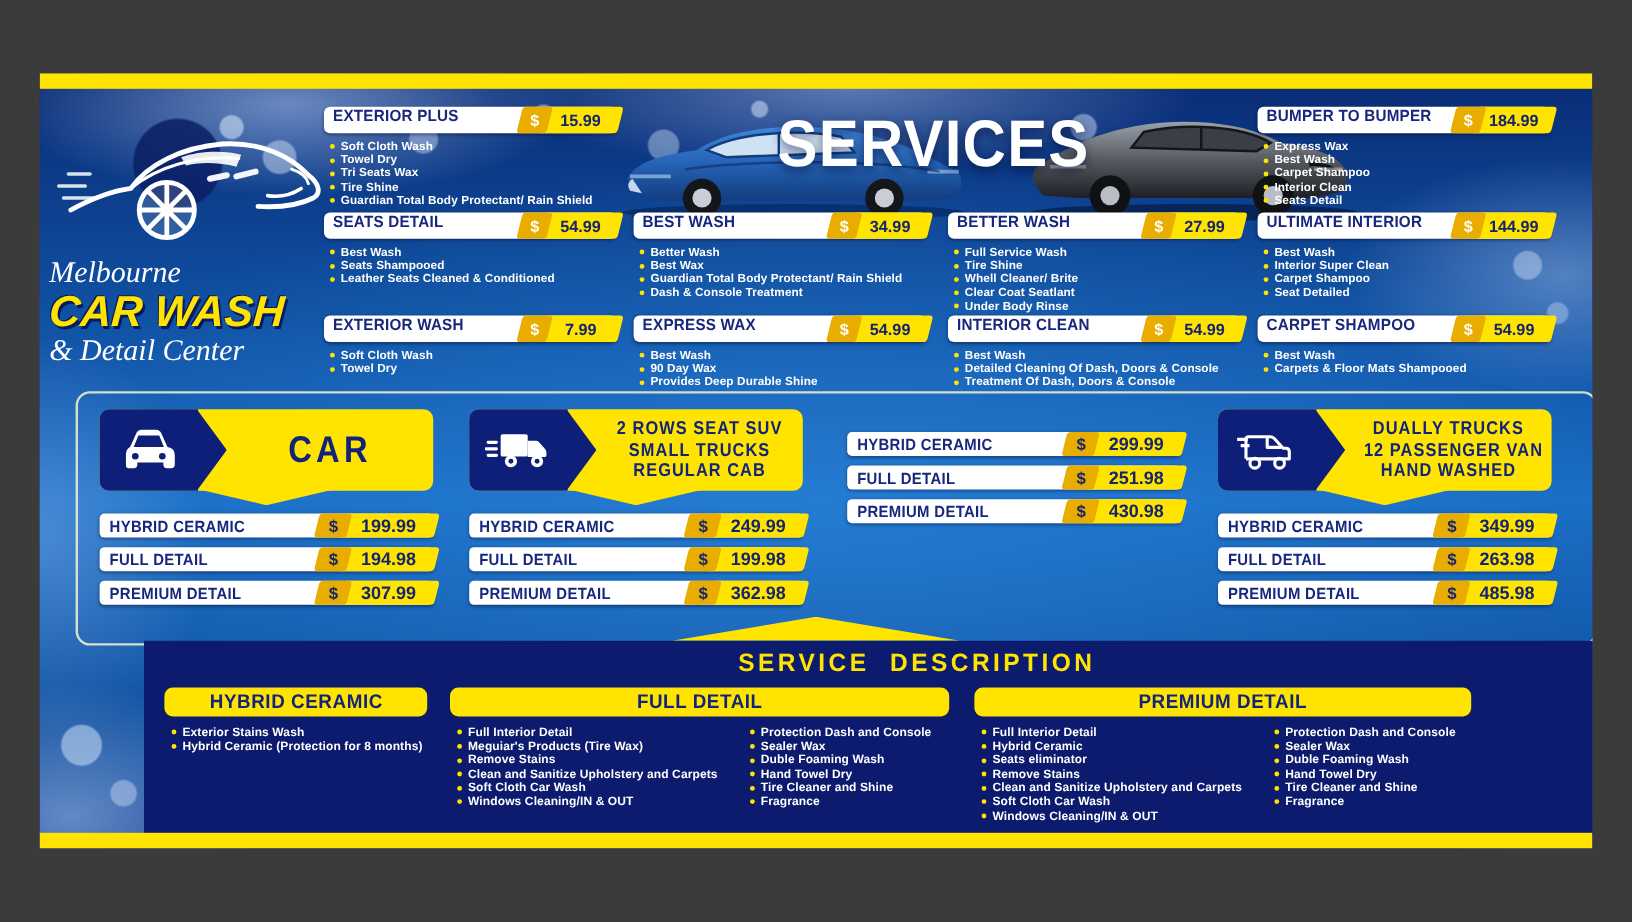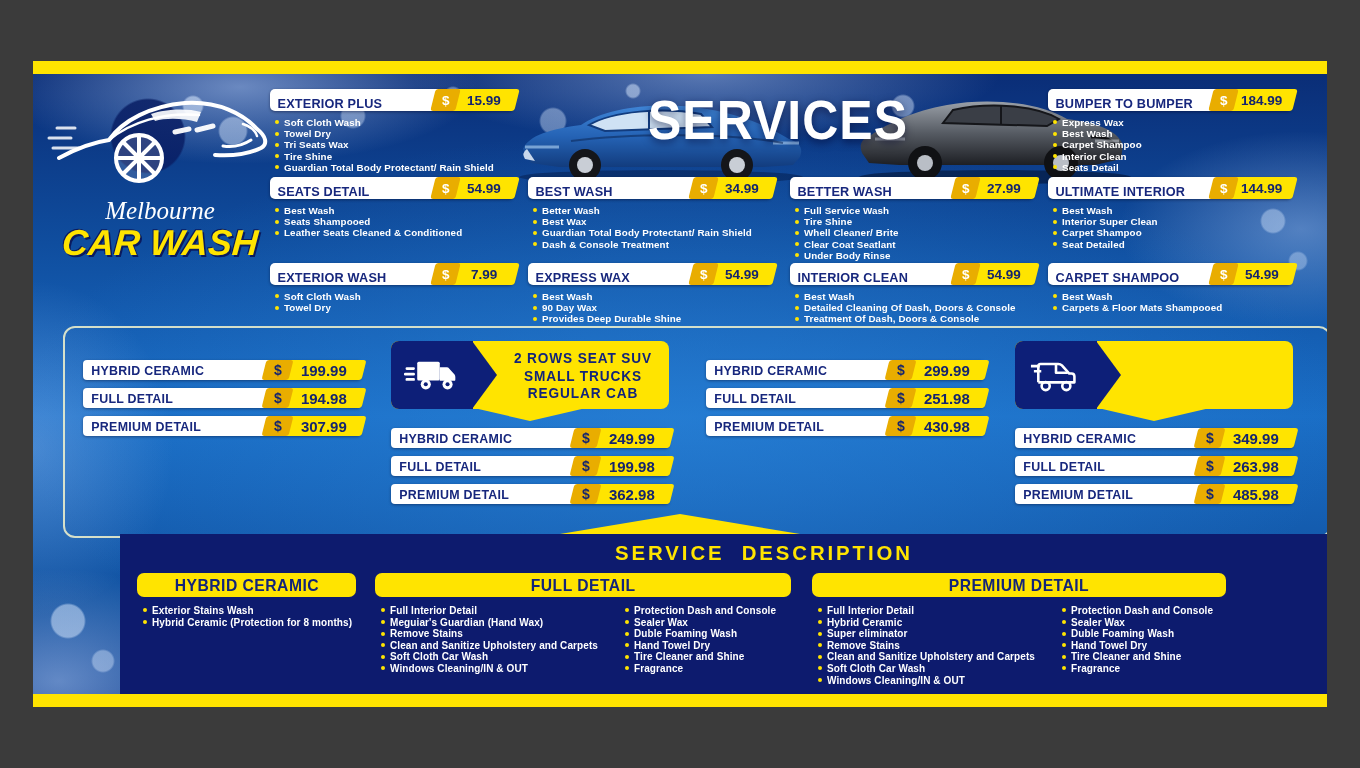--- a/index.html
+++ b/index.html
@@ -38,38 +38,38 @@
       radial-gradient(ellipse 420px 100px at 52% 2%, rgba(185,210,250,.45), transparent 70%),
       radial-gradient(ellipse 260px 140px at 98% 26%, rgba(185,210,250,.4), transparent 70%),
       radial-gradient(ellipse 200px 240px at 0% 60%, rgba(160,195,245,.35), transparent 70%),
       radial-gradient(ellipse 260px 160px at 2% 96%, rgba(185,210,250,.5), transparent 70%),
       radial-gradient(ellipse 240px 150px at 100% 92%, rgba(185,210,250,.45), transparent 70%);
   }
   .bar-top,.bar-bottom{position:absolute;left:0;width:100%;height:13px;background:#ffe400;z-index:4}
   .bar-top{top:0}.bar-bottom{bottom:0}
 
   
-  .logo{position:absolute;left:8px;top:1px;width:238px;z-index:2;text-align:center}
+  .logo{position:absolute;left:8px;top:18px;width:238px;z-index:2;text-align:left}
   .logo svg{display:block;margin:0 auto}
   .logo-city{font-family:"Liberation Serif",serif;font-style:italic;font-size:25px;color:#fff;line-height:26px;margin-top:-6px}
   .logo-name{font-size:36px;font-weight:bold;font-style:italic;color:#ffe400;
     text-shadow:2px 2px 0 #0a1a5e, -1px -1px 0 #0a1a5e;letter-spacing:0;line-height:38px;transform:skewX(-4deg)}
   .logo-tag{font-family:"Liberation Serif",serif;font-style:italic;font-size:25px;color:#fff;line-height:27px}
 
   
   .services-title{position:absolute;left:575px;top:34px;width:340px;z-index:3;text-align:center;
     font-size:49px;font-weight:bold;color:#fff;line-height:50px;letter-spacing:1px;
     text-shadow:0 3px 8px rgba(0,0,40,.55);transform:scale(1.02,1.12)}
   .car-img{position:absolute;z-index:2}
   #car-blue{left:478px;top:24px}
   #car-gray{left:822px;top:18px}
 
   
   .svc{position:absolute;width:244px;z-index:2}
-  .svc-head{position:relative;display:flex;align-items:flex-end;height:22px;background:#fff;
+  .svc-head{position:relative;display:flex;align-items:flex-start;height:22px;background:#fff;
     border-radius:5px;box-shadow:0 1px 3px rgba(0,0,30,.45)}
   .svc-name{flex:1;padding-left:8px;font-size:13.5px;font-weight:bold;color:#17277d;
     white-space:nowrap;transform:scaleX(.94);transform-origin:left center;letter-spacing:.2px}
   .tag{display:flex;height:22px;align-items:stretch;margin-right:-3px}
   .tag-gold,.tag-yellow{display:flex;align-items:center;justify-content:center;transform:skewX(-14deg);border-radius:3px}
   .tag-gold{width:25px;background:#e9ad00;margin-right:-7px;z-index:1}
   .tag-yellow{width:66px;background:#ffe400}
   .tag-gold>span,.tag-yellow>span{transform:skewX(14deg);font-weight:bold}
   .svc .tag-gold>span{color:#fff;font-size:13.5px;font-style:normal}
   .svc .tag-yellow>span{color:#14246e;font-size:13.5px}
@@ -140,20 +140,21 @@
         <path d="M6 86 h26 M2 76 h22 M10 66 h18" stroke-width="3" opacity=".85"></path>
         <path d="M150 68 l16 -4 M128 70 l14 -3" stroke-width="5" opacity=".95"></path>
         <circle cx="92" cy="96" r="23" stroke-width="4" fill="rgba(255,255,255,.15)"></circle>
         <path d="M92 75 v42 M71 96 h42 M77 81 l30 30 M107 81 l-30 30" stroke-width="4"></path>
         <path d="M176 84 a40 40 0 0 0 28 -6" stroke-width="3"></path>
         <path d="M196 62 q12 4 14 12" stroke-width="2.5"></path>
       </g>
     </svg>
     <div class="logo-city">Melbourne</div>
     <div class="logo-name">CAR WASH</div>
+    <div class="logo-tag">&amp; Detail Center</div>
   </div>
 
   <svg id="car-blue" class="car-img" width="300" height="102" viewBox="0 0 300 102">
     <defs>
       <linearGradient id="bluebody" x1="0" y1="0" x2="0" y2="1">
         <stop offset="0" stop-color="#3f85d6"></stop>
           <stop offset=".5" stop-color="#2563b5"></stop>
           <stop offset="1" stop-color="#123c7e"></stop>
       </linearGradient>
     </defs>
@@ -500,20 +501,36 @@
         <li class="b-item">
           <span class="dot"></span>
           <span>Carpets &amp; Floor Mats Shampooed</span>
         </li>
       </ul>
   </div>
 
   <div class="mid-band">
 
     <div class="cat cat--car" style="left:18px">
+      <div class="cat-head">
+        <div class="cat-navy">
+          <svg width="52" height="40" viewBox="0 0 60 46">
+            <path fill="#fff" d="M12 20 L18 7 q1.5-3.5 5-3.5 h14 q3.5 0 5 3.5 l6 13 q7 1 7 8 v9 q0 3.5-3.5 3.5 h-4 q-3.5 0-3.5-3.5 v-2 H19 v2 q0 3.5-3.5 3.5 h-4 Q8 41 8 37.5 v-9 q0-7 4-8.5 z"></path>
+            <path fill="#0d1f78" d="M20 9 h20 l4.5 11 H15.5 z"></path>
+            <circle cx="17" cy="29" r="3.2" fill="#0d1f78"></circle>
+              <circle cx="43" cy="29" r="3.2" fill="#0d1f78"></circle>
+          </svg>
+        </div>
+        <div class="cat-arrow"></div>
+        <div class="cat-title">
+
+        <span class="cat-line">CAR</span>
+          </div>
+        <div class="cat-pointer"></div>
+      </div>
       <div class="cat-rows">
 
           <div class="price-row">
             <span class="pr-label">HYBRID CERAMIC</span>
             <span class="tag">
               <span class="tag-gold">
                 <span>$</span>
               </span>
               <span class="tag-yellow">
                 <span>199.99</span>
@@ -659,20 +676,26 @@
         <div class="cat-navy">
           <svg width="56" height="42" viewBox="0 0 76 52" fill="none" stroke="#fff" stroke-width="3.5" stroke-linejoin="round">
             <path d="M4 14 h12 M8 21 h10"></path>
             <path d="M14 36 V14 q0-3 3-3 h24 q3 0 5 2 l10 11 h3 q4 0 4 4 v8 h-49"></path>
             <path d="M38 11 v12 h16"></path>
             <circle cx="24" cy="41" r="5.5"></circle>
             <circle cx="52" cy="41" r="5.5"></circle>
           </svg>
         </div>
         <div class="cat-arrow"></div>
+        <div class="cat-title">
+
+        <span class="cat-line">DUALLY TRUCKS</span>
+            <span class="cat-line">12 PASSENGER VAN</span>
+            <span class="cat-line">HAND WASHED</span>
+          </div>
         <div class="cat-pointer"></div>
       </div>
       <div class="cat-rows">
 
           <div class="price-row">
             <span class="pr-label">HYBRID CERAMIC</span>
             <span class="tag">
               <span class="tag-gold">
                 <span>$</span>
               </span>
@@ -732,21 +755,21 @@
       <span>FULL DETAIL</span>
     </div>
     <ul class="desc-list" id="list-fd1">
 
     <li class="b-item">
           <span class="dot"></span>
           <span>Full Interior Detail</span>
         </li>
         <li class="b-item">
           <span class="dot"></span>
-          <span>Meguiar's Guardian (Hand Wax)</span>
+          <span>Meguiar's Products (Tire Wax)</span>
         </li>
         <li class="b-item">
           <span class="dot"></span>
           <span>Remove Stains</span>
         </li>
         <li class="b-item">
           <span class="dot"></span>
           <span>Clean and Sanitize Upholstery and Carpets</span>
         </li>
         <li class="b-item">
@@ -794,21 +817,21 @@
     <li class="b-item">
           <span class="dot"></span>
           <span>Full Interior Detail</span>
         </li>
         <li class="b-item">
           <span class="dot"></span>
           <span>Hybrid Ceramic</span>
         </li>
         <li class="b-item">
           <span class="dot"></span>
-          <span>Super eliminator</span>
+          <span>Seats eliminator</span>
         </li>
         <li class="b-item">
           <span class="dot"></span>
           <span>Remove Stains</span>
         </li>
         <li class="b-item">
           <span class="dot"></span>
           <span>Clean and Sanitize Upholstery and Carpets</span>
         </li>
         <li class="b-item">

